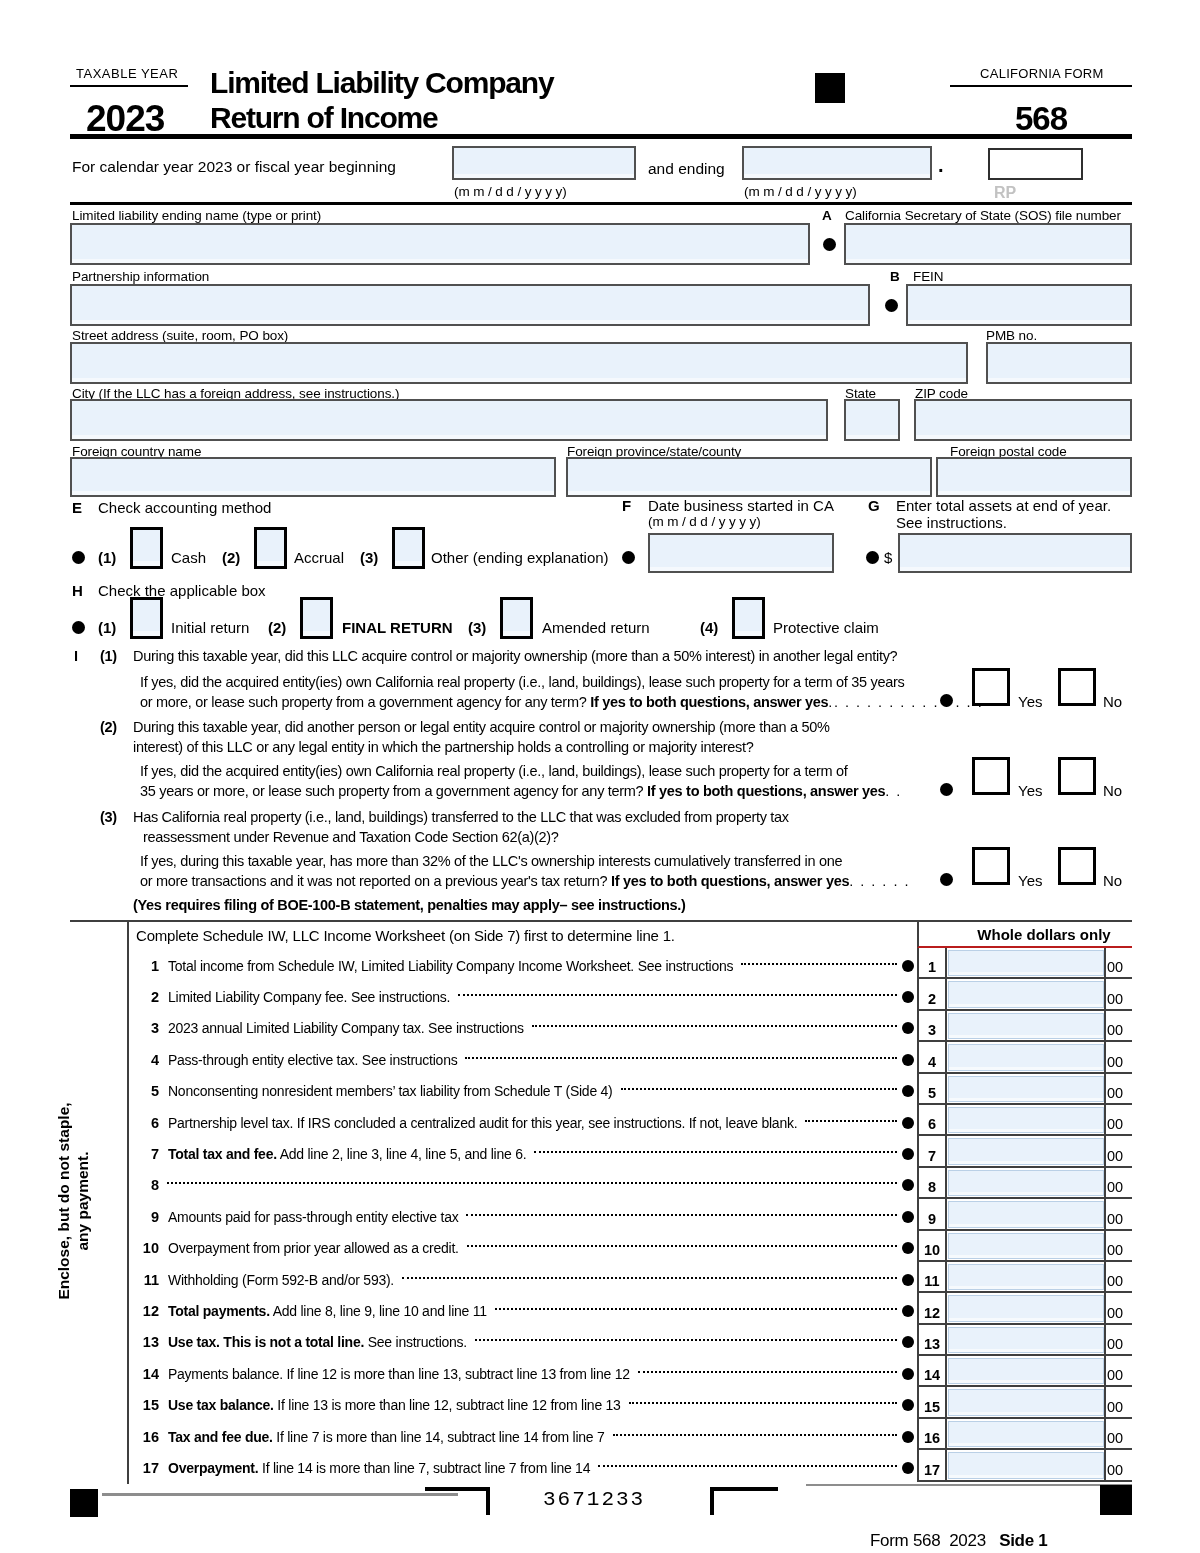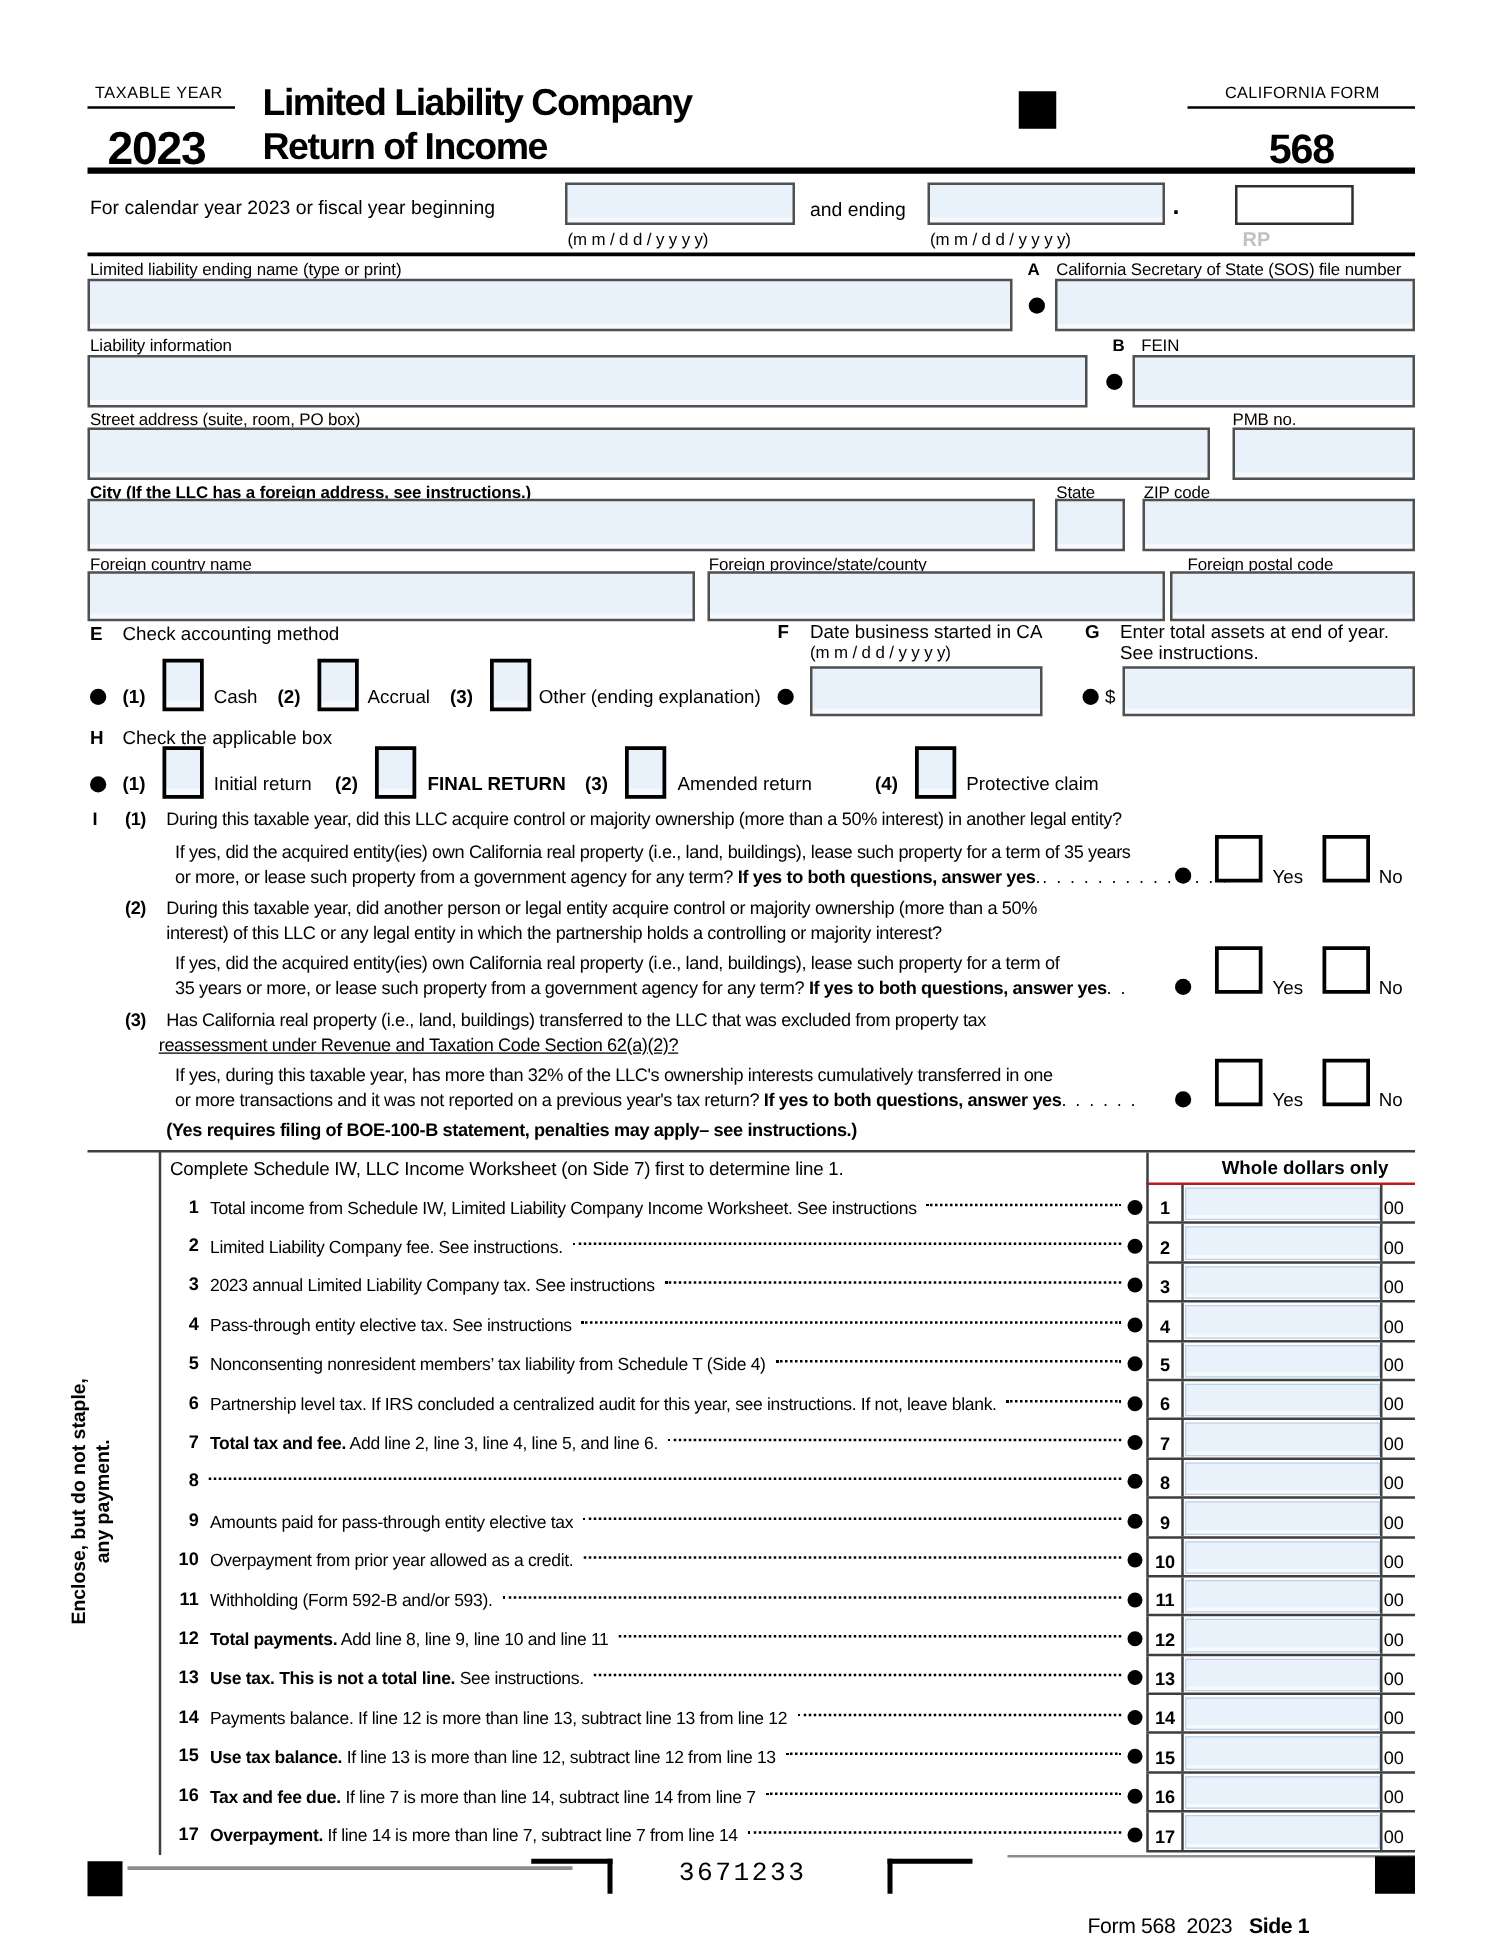--- a/index.html
+++ b/index.html
@@ -74,33 +74,33 @@
 
   <div class="abs hline" style="left:70px;top:202px;width:1062px;height:3px;"></div>
 
   <div class="abs lbl" style="left:72px;top:208px;">Limited liability ending name (type or print)</div>
   <div class="abs lbl bld" style="left:822px;top:208px;">A</div>
   <div class="abs lbl" style="left:845px;top:208px;">California Secretary of State (SOS) file number</div>
   <div class="abs input" style="left:70px;top:223px;width:740px;height:42px;"></div>
   <div class="abs bullet" style="left:823px;top:238px;"></div>
   <div class="abs input" style="left:844px;top:223px;width:288px;height:42px;"></div>
 
-  <div class="abs lbl" style="left:72px;top:269px;">Liability information</div>
+  <div class="abs lbl" style="left:72px;top:269px;">Partnership information</div>
   <div class="abs lbl bld" style="left:890px;top:269px;">B</div>
   <div class="abs lbl" style="left:913px;top:269px;">FEIN</div>
   <div class="abs input" style="left:70px;top:284px;width:800px;height:42px;"></div>
   <div class="abs bullet" style="left:885px;top:299px;"></div>
   <div class="abs input" style="left:906px;top:284px;width:226px;height:42px;"></div>
 
   <div class="abs lbl" style="left:72px;top:328px;">Street address (suite, room, PO box)</div>
   <div class="abs lbl" style="left:986px;top:328px;">PMB no.</div>
   <div class="abs input" style="left:70px;top:342px;width:898px;height:42px;"></div>
   <div class="abs input" style="left:986px;top:342px;width:146px;height:42px;"></div>
 
-  <div class="abs lbl" style="left:72px;top:386px;font-weight:bold;">City (If the LLC has a foreign address, see instructions.)</div>
+  <div class="abs lbl" style="left:72px;top:386px;">City (If the LLC has a foreign address, see instructions.)</div>
   <div class="abs lbl" style="left:845px;top:386px;">State</div>
   <div class="abs lbl" style="left:915px;top:386px;">ZIP code</div>
   <div class="abs input" style="left:70px;top:399px;width:758px;height:42px;"></div>
   <div class="abs input" style="left:844px;top:399px;width:56px;height:42px;"></div>
   <div class="abs input" style="left:914px;top:399px;width:218px;height:42px;"></div>
 
   <div class="abs lbl" style="left:72px;top:444px;">Foreign country name</div>
   <div class="abs lbl" style="left:567px;top:444px;">Foreign province/state/county</div>
   <div class="abs lbl" style="left:950px;top:444px;">Foreign postal code</div>
   <div class="abs input" style="left:70px;top:457px;width:486px;height:40px;"></div>
@@ -169,21 +169,21 @@
   <div class="abs itxt" style="left:140px;top:763px;">If yes, did the acquired entity(ies) own California real property (i.e., land, buildings), lease such property for a term of</div>
   <div class="abs itxt" style="left:140px;top:783px;"><span>35 years or more, or lease such property from a government agency for any term? </span><b>If yes to both questions, answer yes</b><span class="dots">. . </span></div>
   <div class="abs bullet" style="left:940px;top:783px;"></div>
   <div class="abs cb plain" style="left:972px;top:757px;"></div>
   <div class="abs yn" style="left:1018px;top:782px;">Yes</div>
   <div class="abs cb plain" style="left:1058px;top:757px;"></div>
   <div class="abs yn" style="left:1103px;top:782px;">No</div>
 
   <div class="abs itxt bld" style="left:100px;top:809px;">(3)</div>
   <div class="abs itxt" style="left:133px;top:809px;">Has California real property (i.e., land, buildings) transferred to the LLC that was excluded from property tax</div>
-  <div class="abs itxt" style="left:127px;top:829px;text-decoration:underline;">reassessment under Revenue and Taxation Code Section 62(a)(2)?</div>
+  <div class="abs itxt" style="left:143px;top:829px;">reassessment under Revenue and Taxation Code Section 62(a)(2)?</div>
   <div class="abs itxt" style="left:140px;top:853px;">If yes, during this taxable year, has more than 32% of the LLC's ownership interests cumulatively transferred in one</div>
   <div class="abs itxt" style="left:140px;top:873px;"><span>or more transactions and it was not reported on a previous year's tax return? </span><b>If yes to both questions, answer yes</b><span class="dots">. . . . . .</span></div>
   <div class="abs bullet" style="left:940px;top:873px;"></div>
   <div class="abs cb plain" style="left:972px;top:847px;"></div>
   <div class="abs yn" style="left:1018px;top:872px;">Yes</div>
   <div class="abs cb plain" style="left:1058px;top:847px;"></div>
   <div class="abs yn" style="left:1103px;top:872px;">No</div>
 
   <div class="abs itxt bld" style="left:133px;top:897px;">(Yes requires filing of BOE-100-B statement, penalties may apply– see instructions.)</div>
 

